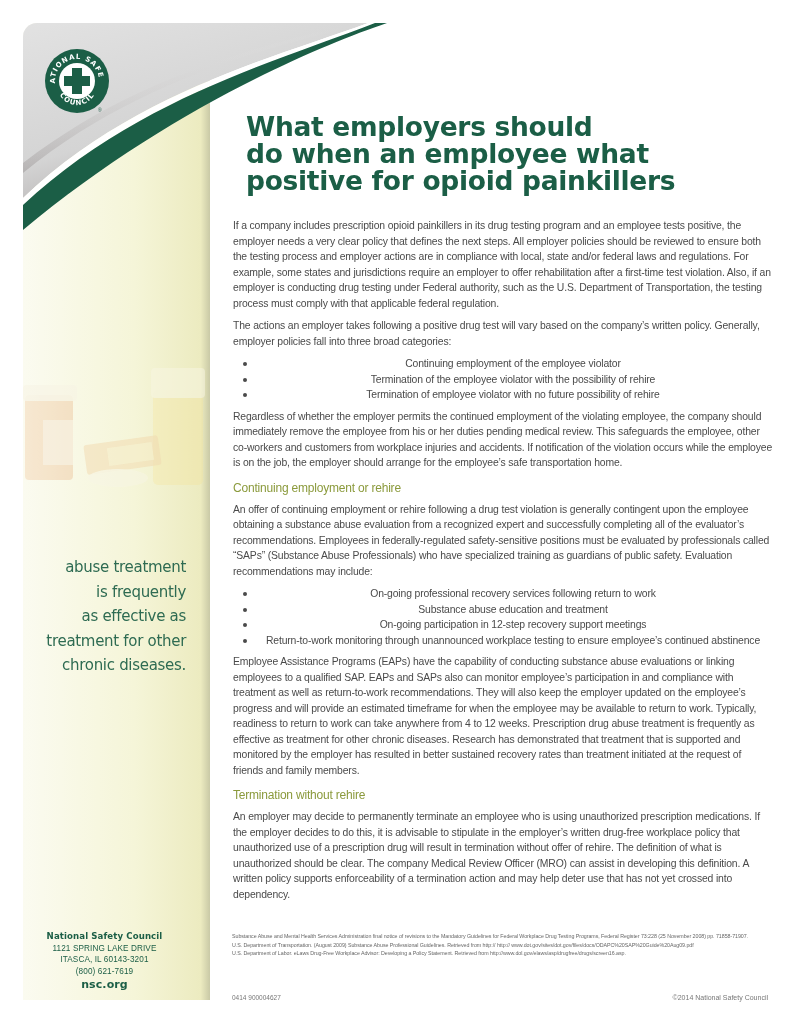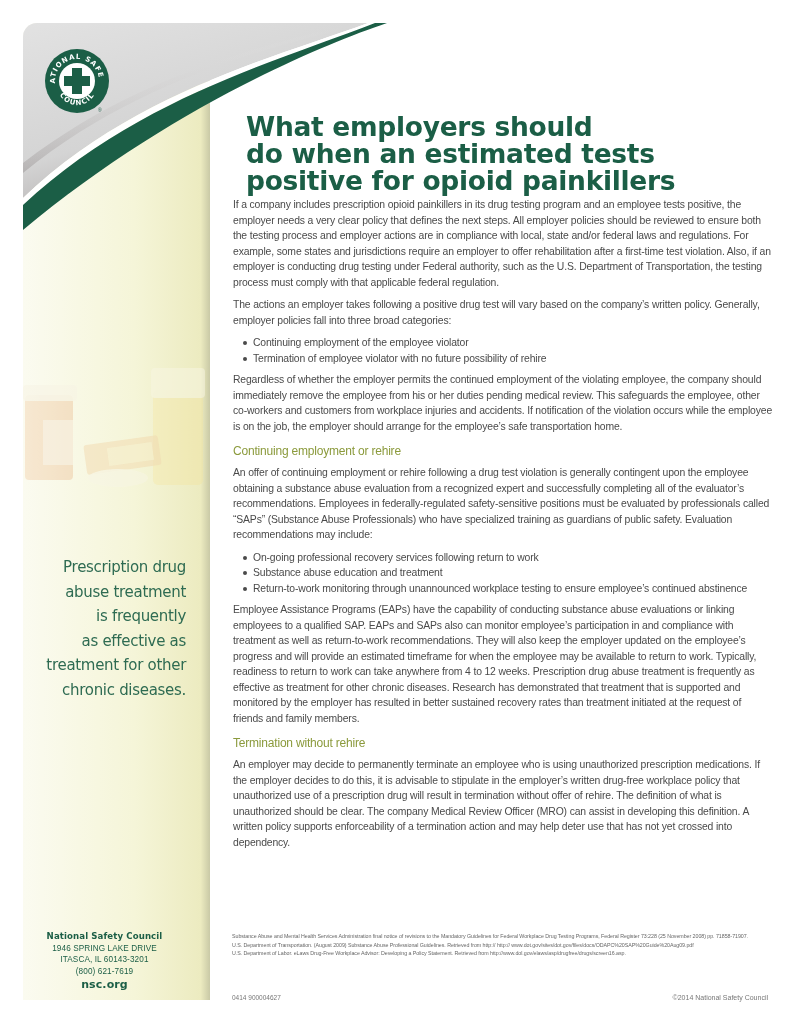--- a/index.html
+++ b/index.html
@@ -27,27 +27,27 @@
     .logo-reg { position: absolute; left: 98px; top: 107px; font-size: 5px; color: #1c5e48; }
 
     .title {
       position: absolute; left: 246px; top: 113px; width: 540px;
       font-family: "DejaVu Sans", sans-serif; font-weight: bold;
       font-size: 26.5px; line-height: 27px; color: #1b5e46; letter-spacing: -0.3px;
     }
     .title span { display: block; white-space: nowrap; }
 
     .content {
-      position: absolute; left: 233px; top: 197px; width: 540px;
+      position: absolute; left: 233px; top: 218px; width: 540px;
       font-family: "Liberation Sans", sans-serif; font-size: 10.4px; line-height: 15.5px;
       color: #4a4a4a; letter-spacing: -0.15px;
     }
     .content p { margin-bottom: 7px; }
     .content ul { list-style: none; margin: 0 0 6px 10px; }
-    .content li { position: relative; padding-left: 10px; }
+    .content li { position: relative; padding-left: 10px; text-align: center; }
     .content li::before {
       content: ""; position: absolute; left: 0; top: 6px; width: 4px; height: 4px;
       border-radius: 50%; background: #4a4a4a;
     }
     .content h2 {
       font-family: Liberation Sans, sans-serif; font-weight: normal;
       font-size: 12px; line-height: 20px; color: #8b9a3c; margin: 7px 0 4px 0; letter-spacing: -0.2px;
     }
 
     .pullquote {
@@ -140,58 +140,59 @@
     </text>
     <text font-family="DejaVu Sans, sans-serif" font-weight="bold" font-size="7" fill="#ffffff" letter-spacing="1">
       <textPath href="#arcBot" startOffset="50%" text-anchor="middle">COUNCIL</textPath>
     </text>
   </svg>
 </div>
 <span class="logo-reg">®</span>
 
 <h1 class="title">
   <span>What employers should</span>
-  <span>do when an estimated tests</span>
+  <span>do when an employee what</span>
   <span>positive for opioid painkillers</span>
 </h1>
 
 <div class="content">
   <p>If a company includes prescription opioid painkillers in its drug testing program and an employee tests positive, the employer needs a very clear policy that defines the next steps. All employer policies should be reviewed to ensure both the testing process and employer actions are in compliance with local, state and/or federal laws and regulations. For example, some states and jurisdictions require an employer to offer rehabilitation after a first-time test violation. Also, if an employer is conducting drug testing under Federal authority, such as the U.S. Department of Transportation, the testing process must comply with that applicable federal regulation.</p>
   <p>The actions an employer takes following a positive drug test will vary based on the company’s written policy. Generally, employer policies fall into three broad categories:</p>
   <ul>
     <li>Continuing employment of the employee violator</li>
+    <li>Termination of the employee violator with the possibility of rehire</li>
     <li>Termination of employee violator with no future possibility of rehire</li>
   </ul>
   <p>Regardless of whether the employer permits the continued employment of the violating employee, the company should immediately remove the employee from his or her duties pending medical review. This safeguards the employee, other co-workers and customers from workplace injuries and accidents. If notification of the violation occurs while the employee is on the job, the employer should arrange for the employee’s safe transportation home.</p>
 
   <h2>Continuing employment or rehire</h2>
   <p>An offer of continuing employment or rehire following a drug test violation is generally contingent upon the employee obtaining a substance abuse evaluation from a recognized expert and successfully completing all of the evaluator’s recommendations. Employees in federally-regulated safety-sensitive positions must be evaluated by professionals called “SAPs” (Substance Abuse Professionals) who have specialized training as guardians of public safety. Evaluation recommendations may include:</p>
   <ul>
     <li>On-going professional recovery services following return to work</li>
     <li>Substance abuse education and treatment</li>
+    <li>On-going participation in 12-step recovery support meetings</li>
     <li>Return-to-work monitoring through unannounced workplace testing to ensure employee’s continued abstinence</li>
   </ul>
   <p>Employee Assistance Programs (EAPs) have the capability of conducting substance abuse evaluations or linking employees to a qualified SAP. EAPs and SAPs also can monitor employee’s participation in and compliance with treatment as well as return-to-work recommendations. They will also keep the employer updated on the employee’s progress and will provide an estimated timeframe for when the employee may be available to return to work. Typically, readiness to return to work can take anywhere from 4 to 12 weeks. Prescription drug abuse treatment is frequently as effective as treatment for other chronic diseases. Research has demonstrated that treatment that is supported and monitored by the employer has resulted in better sustained recovery rates than treatment initiated at the request of friends and family members.</p>
 
   <h2>Termination without rehire</h2>
   <p>An employer may decide to permanently terminate an employee who is using unauthorized prescription medications. If the employer decides to do this, it is advisable to stipulate in the employer’s written drug-free workplace policy that unauthorized use of a prescription drug will result in termination without offer of rehire. The definition of what is unauthorized should be clear. The company Medical Review Officer (MRO) can assist in developing this definition. A written policy supports enforceability of a termination action and may help deter use that has not yet crossed into dependency.</p>
 </div>
 
 <div class="pullquote">
-  <span>Prescription drug</span>
   <span>abuse treatment</span>
   <span>is frequently</span>
   <span>as effective as</span>
   <span>treatment for other</span>
   <span>chronic diseases.</span>
 </div>
 
 <div class="address">
   <span class="line org">National Safety Council</span>
-  <span class="line">1946 SPRING LAKE DRIVE</span>
+  <span class="line">1121 SPRING LAKE DRIVE</span>
   <span class="line">ITASCA, IL 60143-3201</span>
   <span class="line">(800) 621-7619</span>
   <span class="line web">nsc.org</span>
 </div>
 
 <div class="refs">
   <p>Substance Abuse and Mental Health Services Administration final notice of revisions to the Mandatory Guidelines for Federal Workplace Drug Testing Programs, Federal Register 73:228 (25 November 2008) pp. 71858-71907.</p>
   <p>U.S. Department of Transportation. (August 2009) Substance Abuse Professional Guidelines. Retrieved from http:// http:// www.dot.gov/sites/dot.gov/files/docs/ODAPC%20SAP%20Guide%20Aug09.pdf</p>
   <p>U.S. Department of Labor. eLaws Drug-Free Workplace Advisor: Developing a Policy Statement. Retrieved from http://www.dol.gov/elaws/asp/drugfree/drugs/screen16.asp.</p>
 </div>

